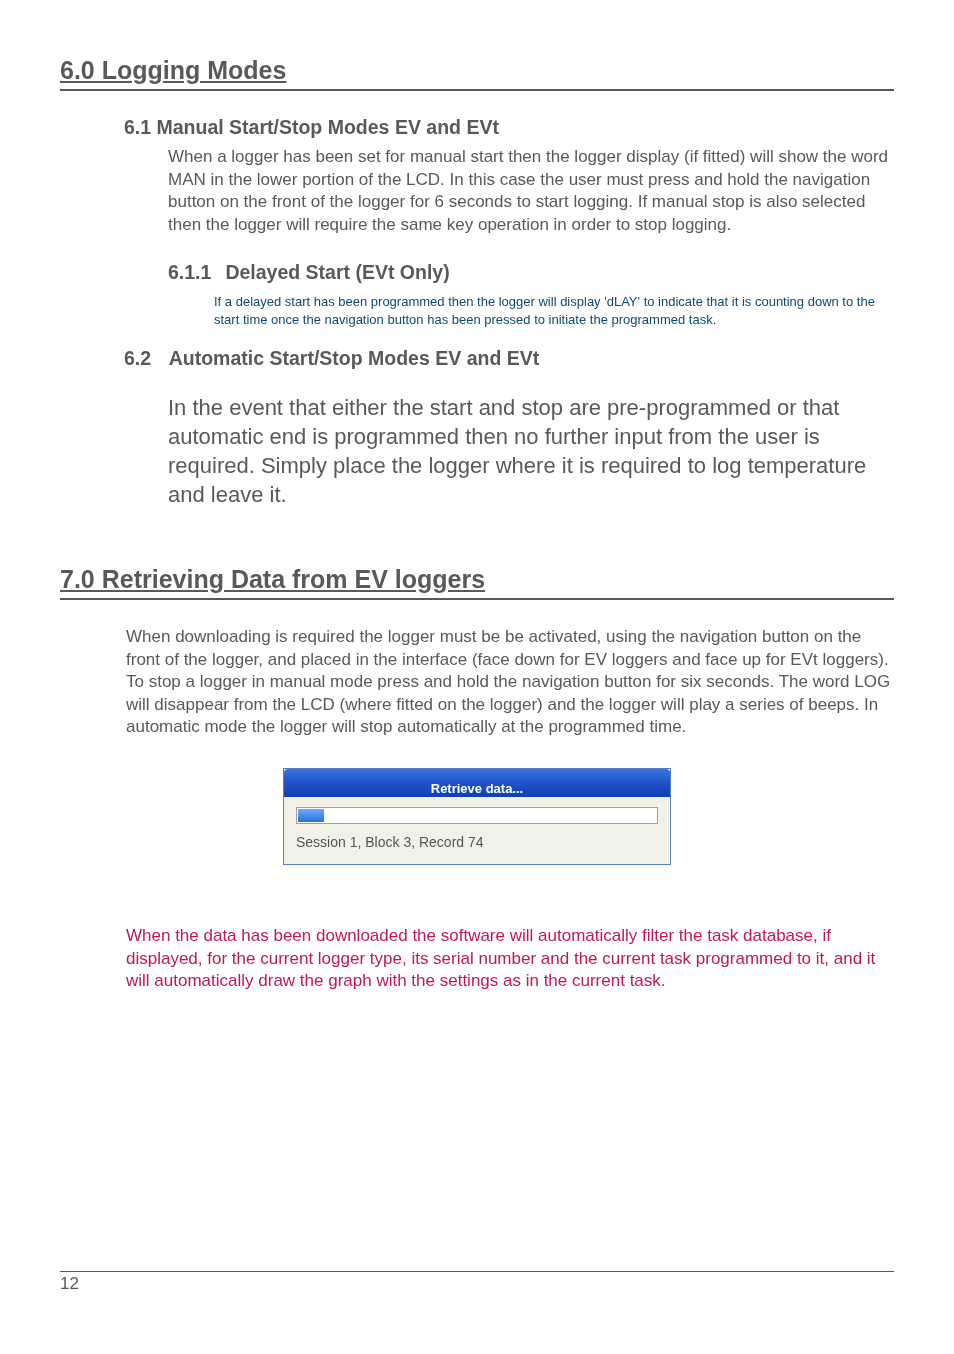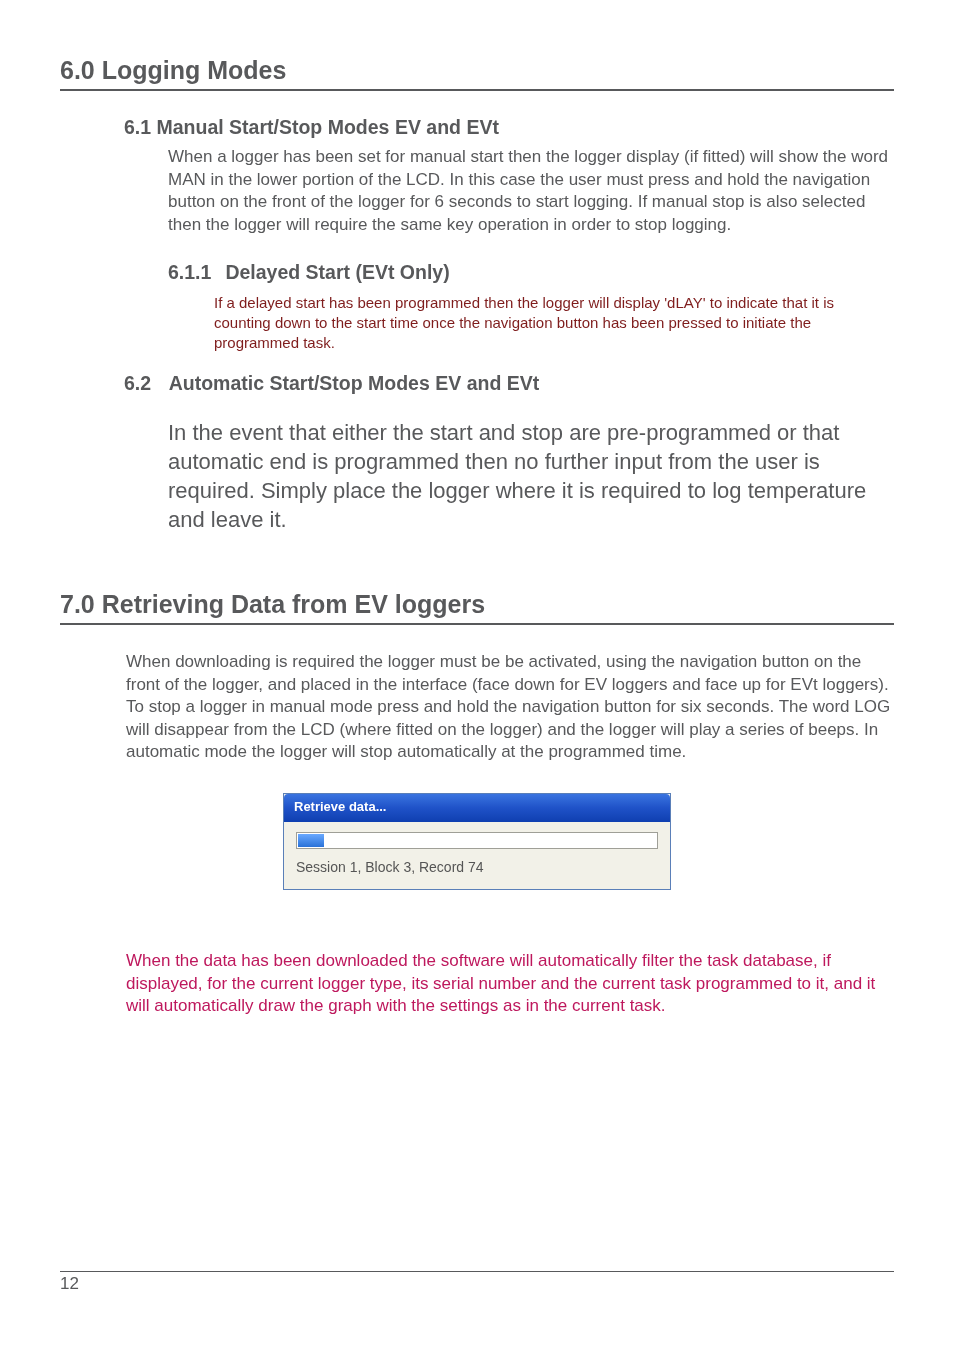--- a/index.html
+++ b/index.html
@@ -11,20 +11,21 @@
     padding: 56px 60px 40px 60px;
     position: relative;
   }
   .h1 {
     font-size: 25px;
     font-weight: bold;
     color: #58595b;
     border-bottom: 2px solid #58595b;
     padding-bottom: 4px;
     margin-bottom: 24px;
+    text-decoration: underline;
   }
   .h2 {
     font-size: 19.5px;
     font-weight: bold;
     color: #58595b;
     margin-left: 64px;
     margin-bottom: 6px;
     line-height: 1.3;
   }
   .h2.withtop { margin-top: 18px; }
@@ -49,23 +50,23 @@
   }
   .p-indent-1b {
     margin-left: 108px;
     font-size: 22px;
     line-height: 1.32;
     color: #58595b;
     margin-top: 22px;
   }
   .p-indent-2 {
     margin-left: 154px;
-    font-size: 15px;
+    font-size: 13px;
     line-height: 1.32;
-    color: #7f1d1d;
+    color: #0c4a6e;
   }
   .section2 { margin-top: 56px; }
   .p-7-1 {
     margin-left: 66px;
     font-size: 17px;
     line-height: 1.32;
     color: #58595b;
     margin-top: 26px;
   }
   .p-7-2 {
@@ -87,23 +88,24 @@
     border: 1px solid #5a7fb8;
     background: #f2f1e8;
     font-family: Tahoma, Arial, sans-serif;
   }
   .dialog-title {
     height: 28px;
     background: linear-gradient(to bottom, #3a74e0 0%, #1f52c8 50%, #0f3fb0 100%);
     color: #ffffff;
     font-size: 13px;
     font-weight: bold;
-    padding: 5px 10px 0 10px;
+    padding: 12px 10px 0 10px;
     border-top-left-radius: 4px;
     border-top-right-radius: 4px;
+    text-align: center;
   }
   .dialog-body {
     padding: 10px 12px 14px 12px;
   }
   .progress {
     width: 100%;
     height: 17px;
     border: 1px solid #9f9f97;
     background: #ffffff;
     position: relative;

